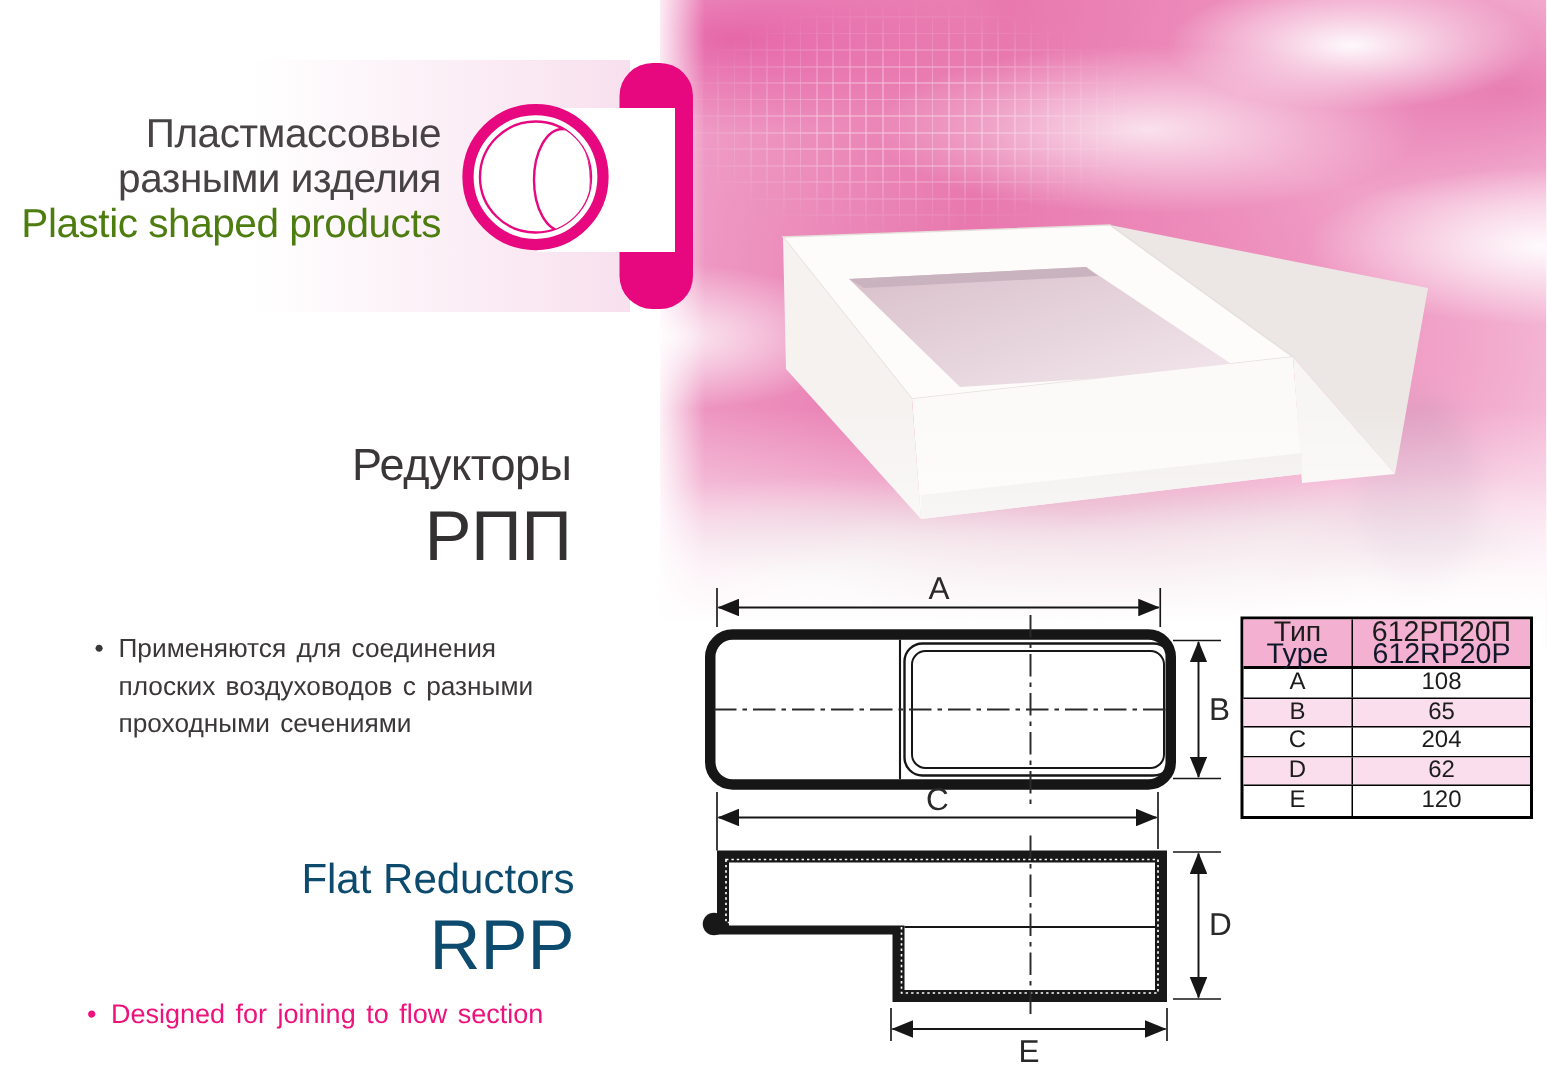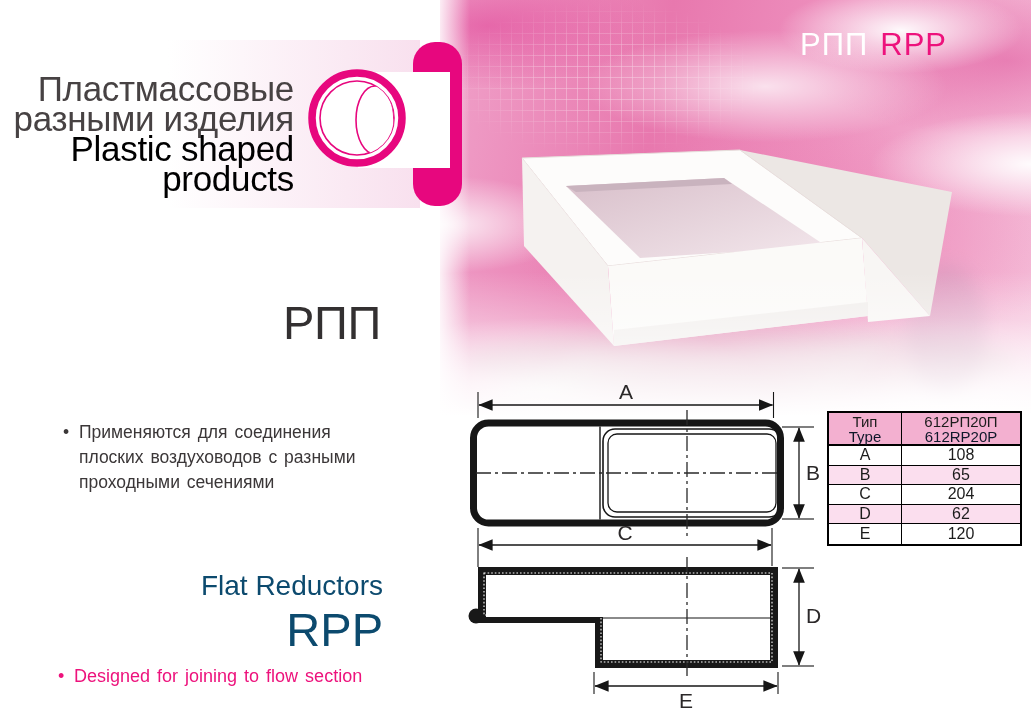--- a/index.html
+++ b/index.html
@@ -42,22 +42,22 @@
   .product-svg { position:absolute; left:0; top:0; }
   
   .brand-panel { position:absolute; left:0; top:40px; width:420px; height:168px; z-index:2;
     background:linear-gradient(to right, #ffffff 40%, #f8e0ee 100%); }
   .brand-tab { position:absolute; left:413px; top:42px; width:49px; height:164px;
     background:#e7077e; border-radius:22px; z-index:3; }
   .brand-notch { position:absolute; left:358px; top:72px; width:92px; height:96px;
     background:#ffffff; z-index:4; }
   .brand-logo { position:absolute; left:303px; top:60px; z-index:5; }
   .brand-title { position:absolute; left:0; top:74px; width:294px; text-align:right; z-index:6;
-    font-size:35px; line-height:30px; color:#474243; letter-spacing:-0.3px; }
-  .brand-title .en { color:#000000; }
+    font-size:27px; line-height:30px; color:#474243; letter-spacing:-0.3px; }
+  .brand-title .en { color:#4d7c0f; }
   
   .heading-ru { position:absolute; left:0; top:294px; width:381px; text-align:right;
     font-size:30px; line-height:34px; color:#3b3738; letter-spacing:-0.3px; }
   .heading-ru .code { font-size:47px; line-height:46px; display:block; margin-top:6px; color:#333031; }
   .bullet { position:relative; padding-left:16px; }
   .bullet .dot { position:absolute; left:0; top:0; }
   .bullet-ru { position:absolute; left:63px; top:420px; width:312px;
     font-size:17.5px; line-height:25px; color:#3b3738; word-spacing:2px; }
   .heading-en { position:absolute; left:0; top:570px; width:383px; text-align:right;
     font-size:28px; line-height:32px; color:#0c4a6e; }
@@ -67,21 +67,21 @@
   
   .drawings { position:absolute; left:440px; top:378px; z-index:1; }
   .dim-label { font-family:"Liberation Sans", sans-serif; font-size:21px; fill:#2b2829; }
   
   .spec-table { position:absolute; left:827px; top:411px; width:195px; z-index:2;
     border:2px solid #000; background:#fff; font-size:16px; color:#1c1c1c; }
   .spec-row { display:grid; grid-template-columns:72px 1fr; }
   .spec-row > div { border-left:none; display:flex; align-items:center; justify-content:center; }
   .spec-row > div + div { border-left:1.6px solid #000; }
   .spec-head { height:33px; background:#f3b0d0; border-bottom:2px solid #000; }
-  .spec-head .cell { flex-direction:column; line-height:15px; font-size:15px; }
+  .spec-head .cell { flex-direction:column; line-height:15px; font-size:19px; }
   .spec-head .line-en { color:#0f172a; }
   .spec-data { height:19.5px; border-bottom:1.6px solid #000; }
   .spec-data:last-child { border-bottom:none; }
   .spec-data.alt { background:#fbdeee; }
 </style>
 </head>
 <body>
 
 <div class="page">
 
@@ -114,23 +114,20 @@
 
       <polygon points="82,158 168,266 174,346 84,246" fill="#f5f2f0"></polygon>
 
       <polygon points="168,266 422,238 428,316 174,346" fill="#fbfaf8"></polygon>
       <polygon points="174,330 428,302 428,316 174,346" fill="#efebe8" opacity="0.8"></polygon>
     </svg>
 
     <div class="hero-fade-left"></div>
     <div class="hero-fade-bottom"></div>
 
-    <div class="hero-code">
-      <span class="ru">РПП</span><span class="en">RPP</span>
-    </div>
   </div>
 
   <div class="brand-panel"></div>
   <div class="brand-tab"></div>
   <div class="brand-notch"></div>
   <svg class="brand-logo" width="116" height="116" viewBox="0 0 116 116">
     <defs>
       <clipPath id="logoClip">
           <circle cx="54" cy="58" r="37"></circle>
         </clipPath>
@@ -141,20 +138,21 @@
       <ellipse cx="72" cy="60" rx="19" ry="34" fill="#ffffff" stroke="#e7077e" stroke-width="1.6"></ellipse>
     </g>
   </svg>
   <div class="brand-title">
     <div>Пластмассовые</div>
     <div>разными изделия</div>
     <div class="en">Plastic shaped products</div>
   </div>
 
   <div class="heading-ru">
+    <div>Редукторы</div>
     <span class="code">РПП</span>
   </div>
 
   <div class="bullet bullet-ru">
     <span class="dot">•</span>
     <span>Применяются для соединения плоских воздуховодов с разными проходными сечениями</span>
   </div>
 
   <div class="heading-en">
     <div>Flat Reductors</div>

